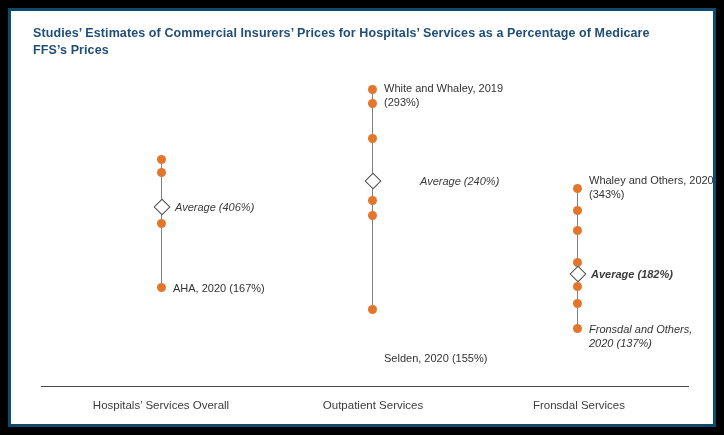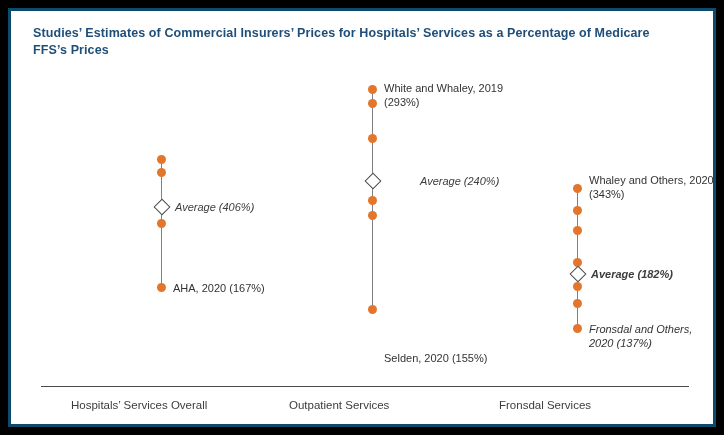--- a/index.html
+++ b/index.html
@@ -87,21 +87,21 @@
     top: 375px;
     width: 648px;
     height: 1px;
     background: #4a4a4a;
   }
   .axis-label {
     position: absolute;
     top: 388px;
     font-size: 11.5px;
     color: #3c3c3c;
-    text-align: left;
+    text-align: center;
     white-space: nowrap;
   }
 </style>
 </head>
 <body>
 
 <div id="frame">
 
   <div id="title">Studies’ Estimates of Commercial Insurers’ Prices for Hospitals’ Services as a Percentage of Medicare FFS’s Prices</div>
 

